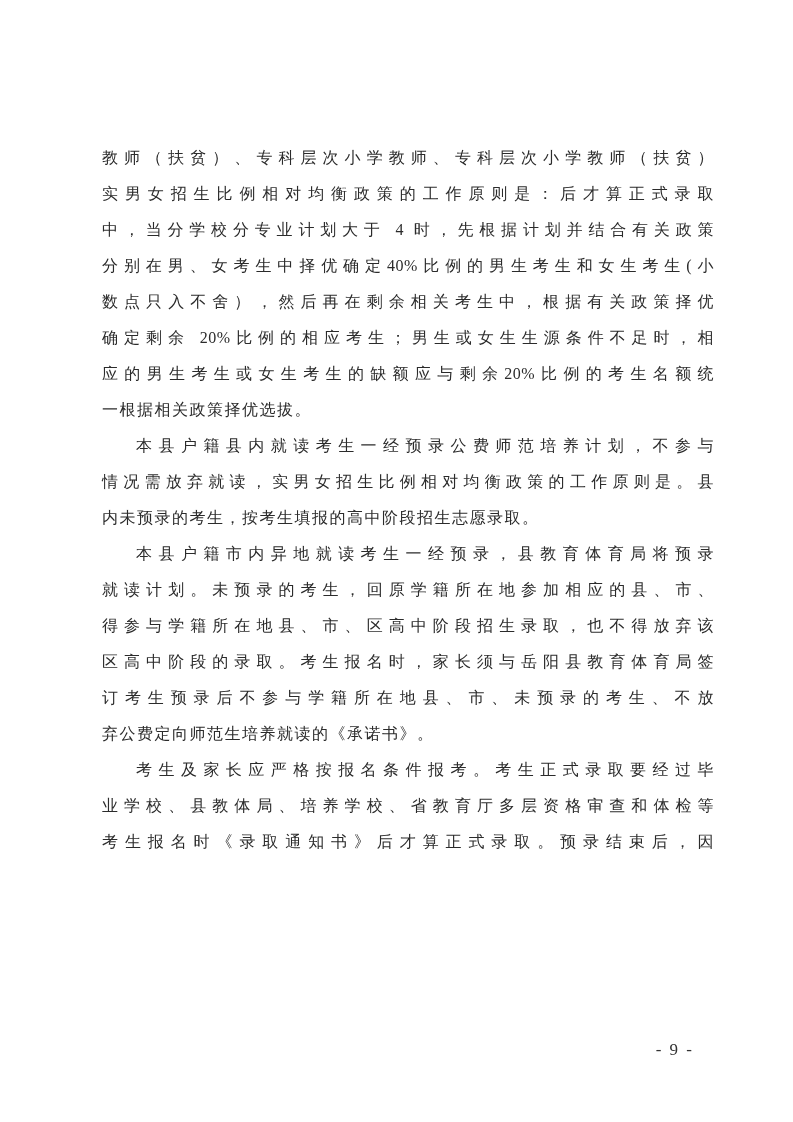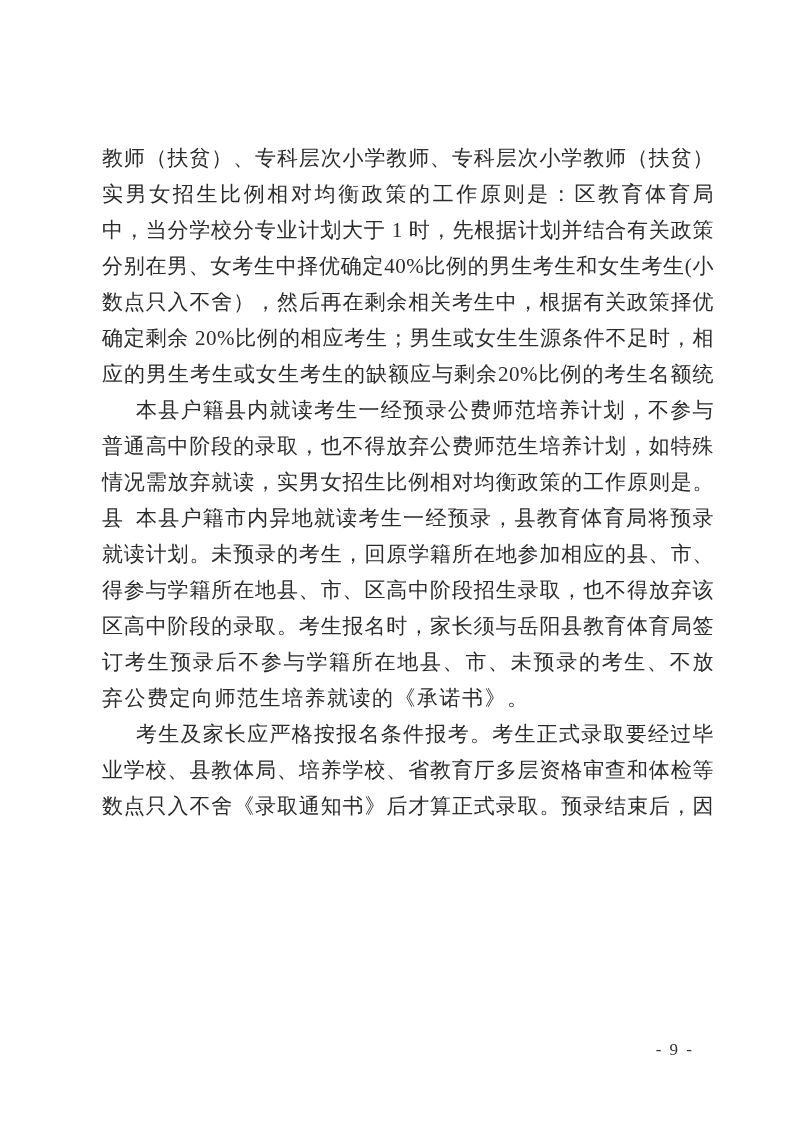--- a/index.html
+++ b/index.html
@@ -17,21 +17,21 @@
     overflow: hidden;
     margin: 0 auto;
   }
   .text-block {
     position: absolute;
     left: 102px;
     top: 140px;
     width: 612px;
   }
   .line {
-    font-size: 21px;
+    font-size: 16px;
     line-height: 36px;
     height: 36px;
     text-align: justify;
     text-align-last: justify;
     text-justify: inter-character;
     letter-spacing: 0.5px;
   }
   .line.para-end {
     text-align: left;
     text-align-last: left;
@@ -49,33 +49,34 @@
     color: #333333;
     font-family: "Liberation Serif", "DejaVu Serif", serif;
   }
 </style>
 </head>
 <body>
 
 <div class="page">
   <div class="text-block">
     <div class="line">教师（扶贫）、专科层次小学教师、专科层次小学教师（扶贫）</div>
-    <div class="line">实男女招生比例相对均衡政策的工作原则是：区教育体育局</div>
-    <div class="line">中，当分学校分专业计划大于 1 时，先根据计划并结合有关政策</div>
+    <div class="line">实男女招生比例相对均衡政策的工作原则是：后才算正式录取</div>
+    <div class="line">中，当分学校分专业计划大于 4 时，先根据计划并结合有关政策</div>
     <div class="line">分别在男、女考生中择优确定40%比例的男生考生和女生考生(小</div>
     <div class="line">数点只入不舍），然后再在剩余相关考生中，根据有关政策择优</div>
     <div class="line">确定剩余 20%比例的相应考生；男生或女生生源条件不足时，相</div>
     <div class="line">应的男生考生或女生考生的缺额应与剩余20%比例的考生名额统</div>
+    <div class="line para-end">一根据相关政策择优选拔。</div>
     <div class="line indent">本县户籍县内就读考生一经预录公费师范培养计划，不参与</div>
-    <div class="line">普通高中阶段的录取，也不得放弃公费师范生培养计划，如特殊</div>
     <div class="line">情况需放弃就读，实男女招生比例相对均衡政策的工作原则是。县</div>
+    <div class="line para-end">内未预录的考生，按考生填报的高中阶段招生志愿录取。</div>
     <div class="line indent">本县户籍市内异地就读考生一经预录，县教育体育局将预录</div>
     <div class="line">就读计划。未预录的考生，回原学籍所在地参加相应的县、市、</div>
     <div class="line">得参与学籍所在地县、市、区高中阶段招生录取，也不得放弃该</div>
     <div class="line">区高中阶段的录取。考生报名时，家长须与岳阳县教育体育局签</div>
     <div class="line">订考生预录后不参与学籍所在地县、市、未预录的考生、不放</div>
     <div class="line para-end">弃公费定向师范生培养就读的《承诺书》。</div>
     <div class="line indent">考生及家长应严格按报名条件报考。考生正式录取要经过毕</div>
     <div class="line">业学校、县教体局、培养学校、省教育厅多层资格审查和体检等</div>
-    <div class="line">数点只入不舍《录取通知书》后才算正式录取。预录结束后，因</div>
+    <div class="line">考生报名时《录取通知书》后才算正式录取。预录结束后，因</div>
   </div>
   <div class="page-number">- 9 -</div>
 </div>
 
 </body></html>

